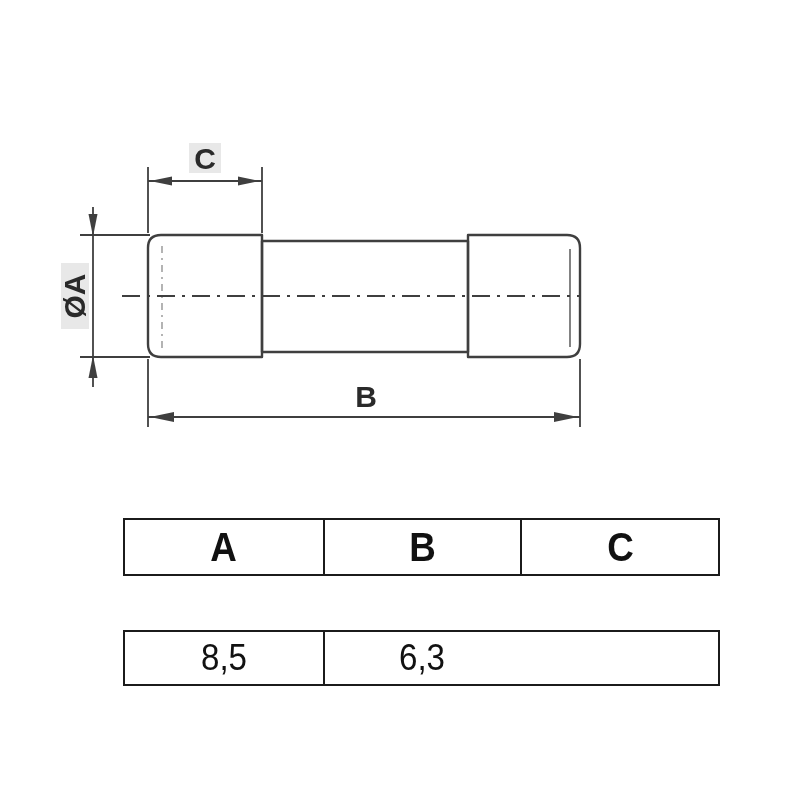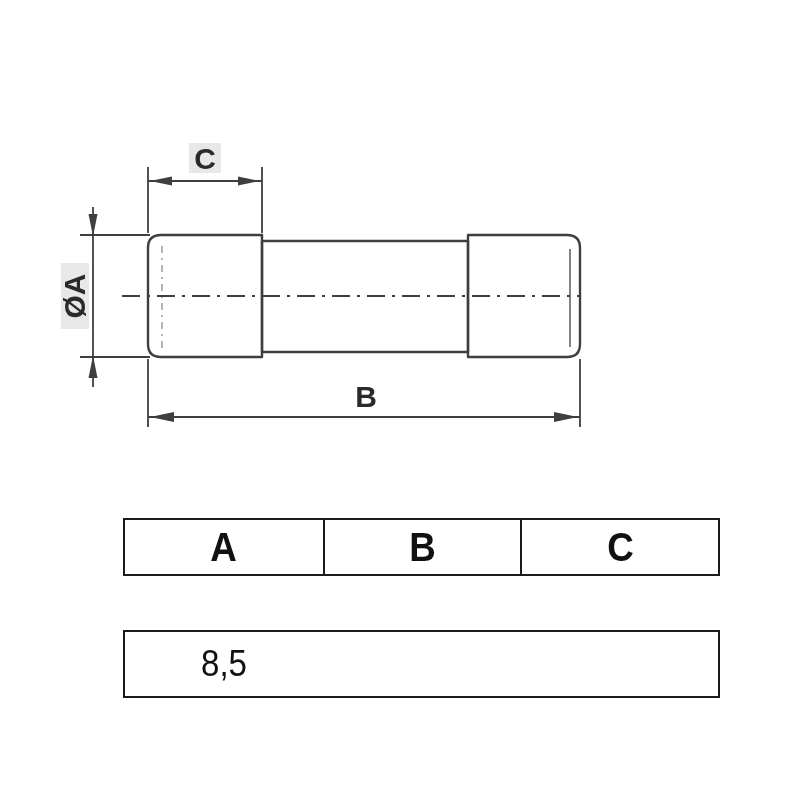--- a/index.html
+++ b/index.html
@@ -45,21 +45,21 @@
   .dim-table {
     position: absolute;
     left: 123px;
     width: 597px;
     display: grid;
     grid-template-columns: 1fr 1fr 1fr;
     border: 2.5px solid var(--table-border);
     background: var(--background);
   }
   .dim-table.header-strip { top: 518px; height: 58px; }
-  .dim-table.value-strip  { top: 630px; height: 68px; }
+  .dim-table.value-strip  { top: 630px; height: 56px; }
   .cell {
     display: flex;
     align-items: center;
     justify-content: center;
     color: var(--table-text);
     overflow: hidden;
   }
   .cell + .cell { border-left: 2.5px solid var(--table-border); }
   .cell.header { font-size: 40px; font-weight: 700; }
   .cell.value  { font-size: 36px; font-weight: 400; }
@@ -120,15 +120,18 @@
     </div>
     <div class="cell header">
       <span>C</span>
     </div>
   </div>
 
   <div class="dim-table value-strip">
     <div class="cell value">
       <span>8,5</span>
     </div>
+    <div class="cell value">
+      <span>6,3</span>
+    </div>
   </div>
 
 </div>
 
 </body></html>

